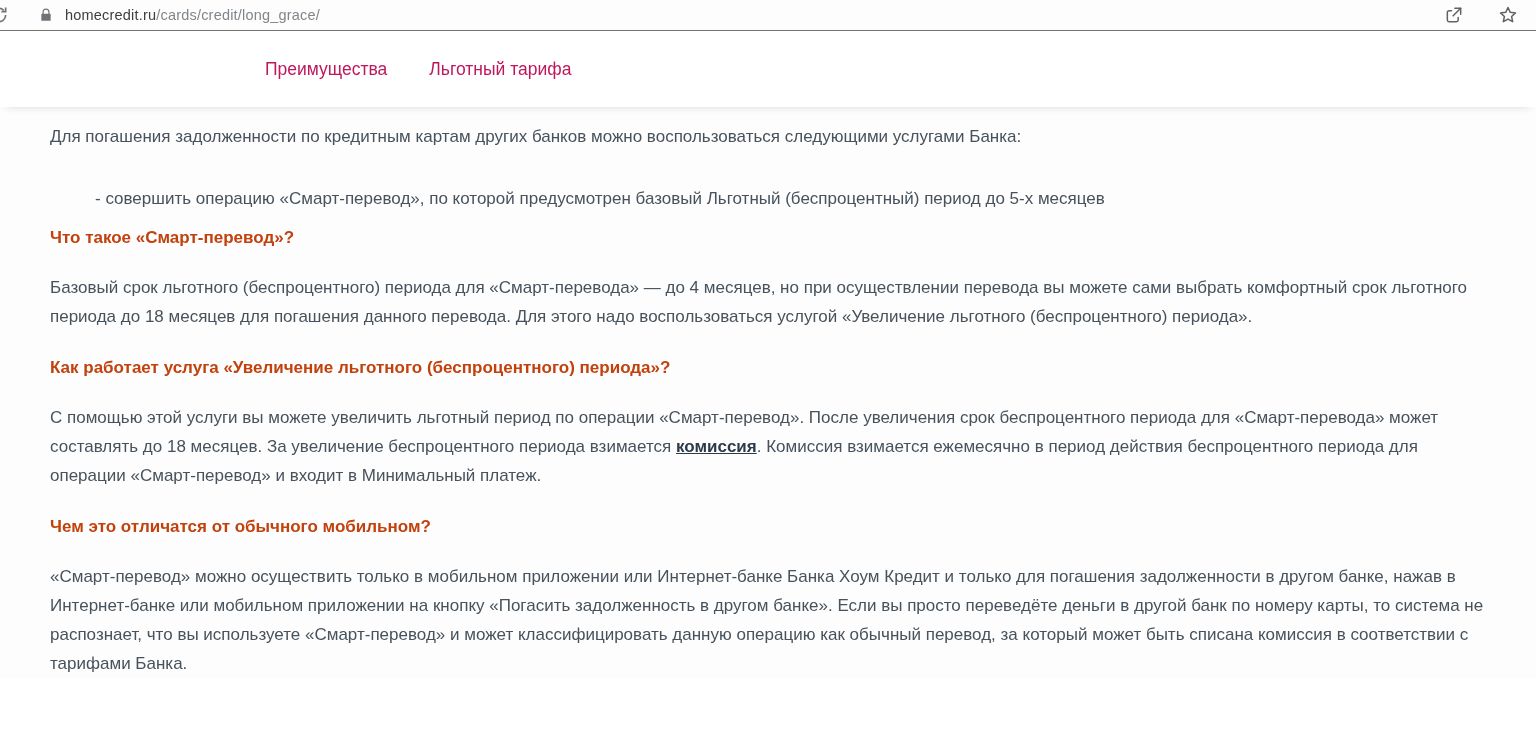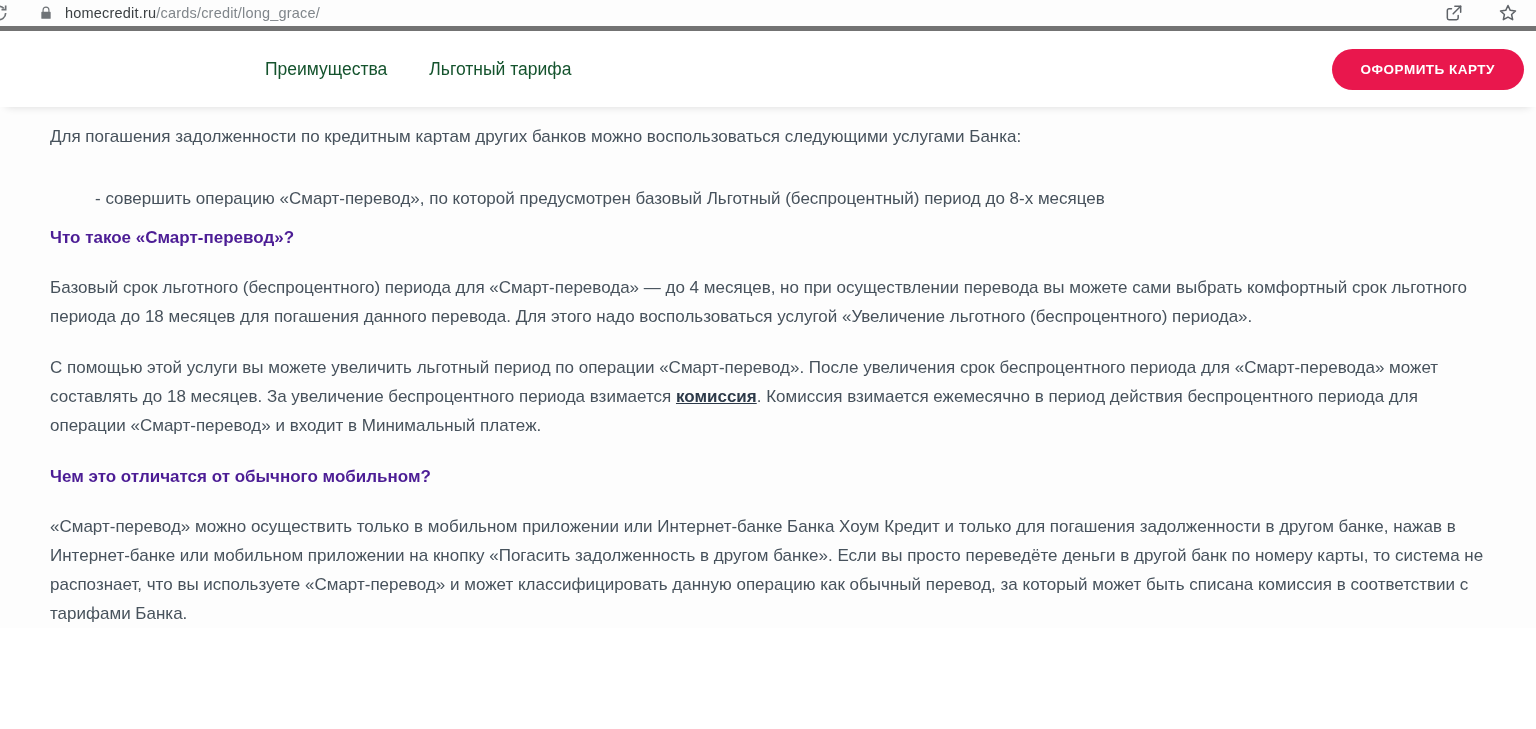--- a/index.html
+++ b/index.html
@@ -6,41 +6,41 @@
   html,body { margin:0; padding:0; }
   body {
     width:1536px; height:729px; overflow:hidden;
     background:#ffffff;
     font-family:"Liberation Sans", sans-serif;
   }
 
   
   .urlbar {
     height:31px; display:flex; align-items:center;
-    background:#fdfdfd; border-bottom:5px solid #737373;
+    background:#fdfdfd; border-bottom:1px solid #737373;
     position:relative; padding-right:18px;
   }
   .reload-frag { width:20px; height:20px; margin-left:-11px; flex:0 0 auto; color:#6f7377; }
   .lock { width:14px; height:14px; margin-left:30px; flex:0 0 auto; color:#6f7377; }
   .url { margin-left:12px; font-size:14.5px; letter-spacing:.2px; white-space:nowrap; }
   .url .domain { color:#3c4043; }
   .url .path { color:#80868b; }
   .urlbar .spacer { flex:1; }
   .ub-icon { width:20px; height:20px; color:#5f6368; cursor:pointer; }
   .share { margin-right:34px; }
 
   
   .nav {
     height:76px; display:flex; align-items:center;
     background:#ffffff; padding-left:265px;
     box-shadow:0 6px 8px -6px rgba(0,0,0,.14);
     position:relative; z-index:2;
   }
   .nav a.navitem {
-    color:#14532d; font-size:17.5px; text-decoration:none;
+    color:#be185d; font-size:17.5px; text-decoration:none;
     margin-right:42px; cursor:pointer;
   }
   .cta {
     margin-left:auto; margin-right:12px;
     background:#e9174d; color:#ffffff; border:none;
     border-radius:22px; padding:13px 29px;
     font-family:inherit; font-size:13.5px; font-weight:bold;
     letter-spacing:.5px; cursor:pointer; white-space:nowrap;
   }
 
@@ -49,21 +49,21 @@
     padding:15px 40px 0 50px;
     color:#47525c; font-size:17px; line-height:29px;
     background:#fdfdfd;
   }
   .content p { margin:0 0 22px; }
   .content p.intro { margin-bottom:33px; }
   .list { margin:0 0 10px 45px; }
   .list p { margin:0; }
   .content h3 {
     font-size:17px; line-height:29px; font-weight:bold;
-    color:#4c1d95; margin:0 0 21px;
+    color:#c2410c; margin:0 0 21px;
   }
   a.inline-link {
     color:#2d3a49; font-weight:bold; text-decoration:underline; cursor:pointer;
   }
 </style>
 </head>
 <body>
 
 <header class="urlbar">
   <svg class="reload-frag" viewBox="0 0 24 24" fill="none" stroke="currentColor" stroke-width="2">
@@ -81,40 +81,40 @@
       <path d="M20 4l-9 9"></path>
   </svg>
   <svg class="ub-icon" viewBox="0 0 24 24" fill="none" stroke="currentColor" stroke-width="1.8" stroke-linejoin="round">
     <path d="M12 3l2.7 5.8 6.3.7-4.7 4.3 1.3 6.2L12 16.9 6.4 20l1.3-6.2L3 9.5l6.3-.7z"></path>
   </svg>
 </header>
 
 <nav class="nav">
   <a class="navitem">Преимущества</a>
   <a class="navitem">Льготный тарифа</a>
-  <button class="cta">ОФОРМИТЬ КАРТУ</button>
 </nav>
 
 <main class="content">
 
   <p class="intro">Для погашения задолженности по кредитным картам других банков можно воспользоваться следующими услугами Банка:</p>
 
   <div class="list">
-    <p><span>- совершить операцию «Смарт-перевод», по которой предусмотрен базовый Льготный (беспроцентный) период до 8-х месяцев</span></p>
+    <p><span>- совершить операцию «Смарт-перевод», по которой предусмотрен базовый Льготный (беспроцентный) период до 5-х месяцев</span></p>
   </div>
 
   <section>
     <h3>Что такое «Смарт-перевод»?</h3>
   </section>
 
   <section>
     <p>Базовый срок льготного (беспроцентного) периода для «Смарт-перевода» — до 4 месяцев, но при осуществлении перевода вы можете сами выбрать комфортный срок льготного периода до 18 месяцев для погашения данного перевода. Для этого надо воспользоваться услугой «Увеличение льготного (беспроцентного) периода».</p>
   </section>
 
   <section>
+    <h3>Как работает услуга «Увеличение льготного (беспроцентного) периода»?</h3>
     <p><span>С помощью этой услуги вы можете увеличить льготный период по операции «Смарт-перевод». После увеличения срок беспроцентного периода для «Смарт-перевода» может составлять до 18 месяцев. За увеличение беспроцентного периода взимается </span><a class="inline-link">комиссия</a><span>. Комиссия взимается ежемесячно в период действия беспроцентного периода для операции «Смарт-перевод» и входит в Минимальный платеж.</span></p>
   </section>
 
   <section>
     <h3>Чем это отличатся от обычного мобильном?</h3>
     <p>«Смарт-перевод» можно осуществить только в мобильном приложении или Интернет-банке Банка Хоум Кредит и только для погашения задолженности в другом банке, нажав в Интернет-банке или мобильном приложении на кнопку «Погасить задолженность в другом банке». Если вы просто переведёте деньги в другой банк по номеру карты, то система не распознает, что вы используете «Смарт-перевод» и может классифицировать данную операцию как обычный перевод, за который может быть списана комиссия в соответствии с тарифами Банка.</p>
   </section>
 
 </main>
 

